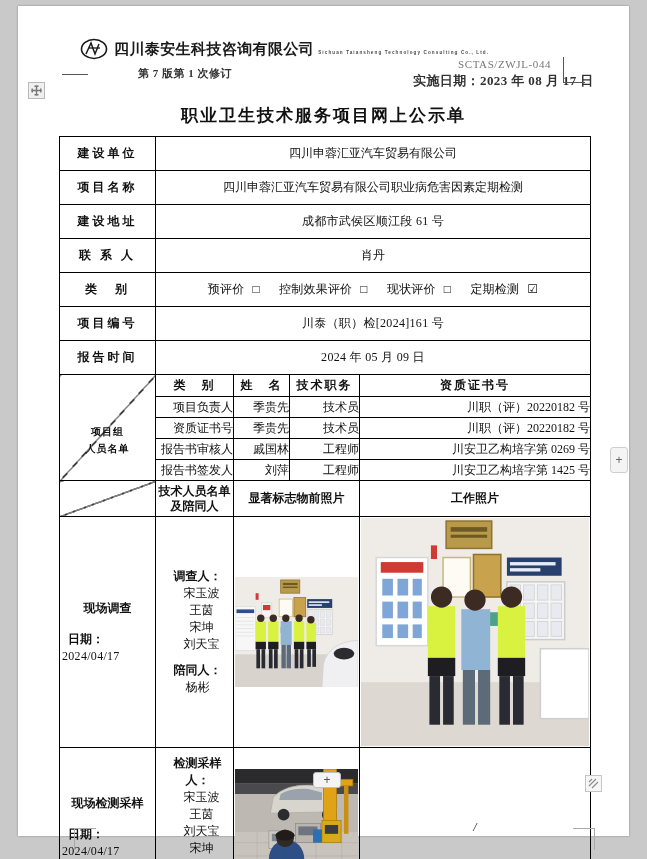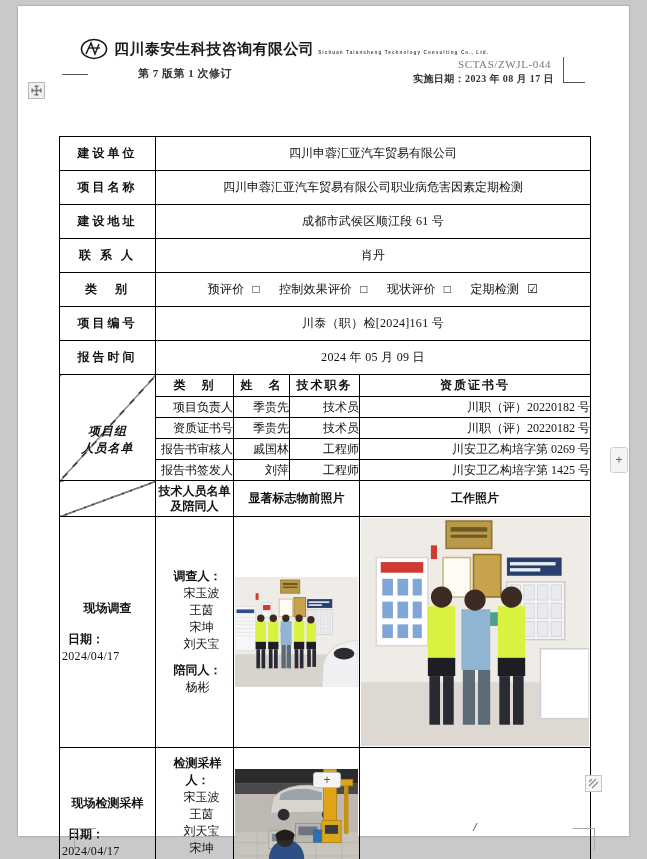--- a/index.html
+++ b/index.html
@@ -84,21 +84,21 @@
     left: 440px; top: 52px;
     font-size: 11px;
     color: #777;
     letter-spacing: 0.6px;
     font-family: "Liberation Serif", serif;
     white-space: nowrap;
   }
   .impl-date {
     position: absolute;
     left: 395px; top: 66px;
-    font-size: 10px;
+    font-size: 13px;
     font-weight: bold;
     color: #333;
     white-space: nowrap;
     letter-spacing: 0.4px;
   }
   .hdr-rule-right {
     position: absolute;
     left: 545px; top: 51px;
     height: 26px;
     border-left: 1px solid #555;
@@ -156,24 +156,23 @@
   .val-num { letter-spacing: 0.3px; }
   .cat-row span { margin: 0 4px; white-space: nowrap; }
   .cat-row { font-size: 12px; letter-spacing: 0.2px; }
 
   
   .ph { text-align: center; font-weight: bold; font-size: 12.5px; height: 22px; letter-spacing: 2px; }
   .pc { text-align: right; font-size: 12px; height: 21px; }
   .pgroup {
     text-align: center;
     font-weight: bold;
-    font-size: 12px;
+    font-size: 10px;
     line-height: 17px;
     letter-spacing: 1px;
-    font-style: italic;
   }
   .diag {
     position: relative;
     background:
       linear-gradient(to bottom right,
         transparent 0%, transparent calc(50% - 0.5px),
         #000 calc(50% - 0.5px), #000 calc(50% + 0.5px),
         transparent calc(50% + 0.5px), transparent 100%);
   }
 
@@ -272,20 +271,21 @@
 
       <div class="rev-line"></div>
       <div class="rev-text">第 7 版第 1 次修订</div>
 
       <div class="doc-code">SCTAS/ZWJL-044</div>
       <div class="impl-date">实施日期：2023 年 08 月 17 日</div>
       <div class="hdr-rule-right"></div>
       <div class="hdr-rule-right2"></div>
     </div>
 
+    <div class="doc-title">职业卫生技术服务项目网上公示单</div>
 
     <div class="tbl-wrap">
       <table class="main">
         <colgroup>
           <col style="width:96px">
           <col style="width:78px">
           <col style="width:56px">
           <col style="width:70px">
           <col style="width:231px">
         </colgroup>

